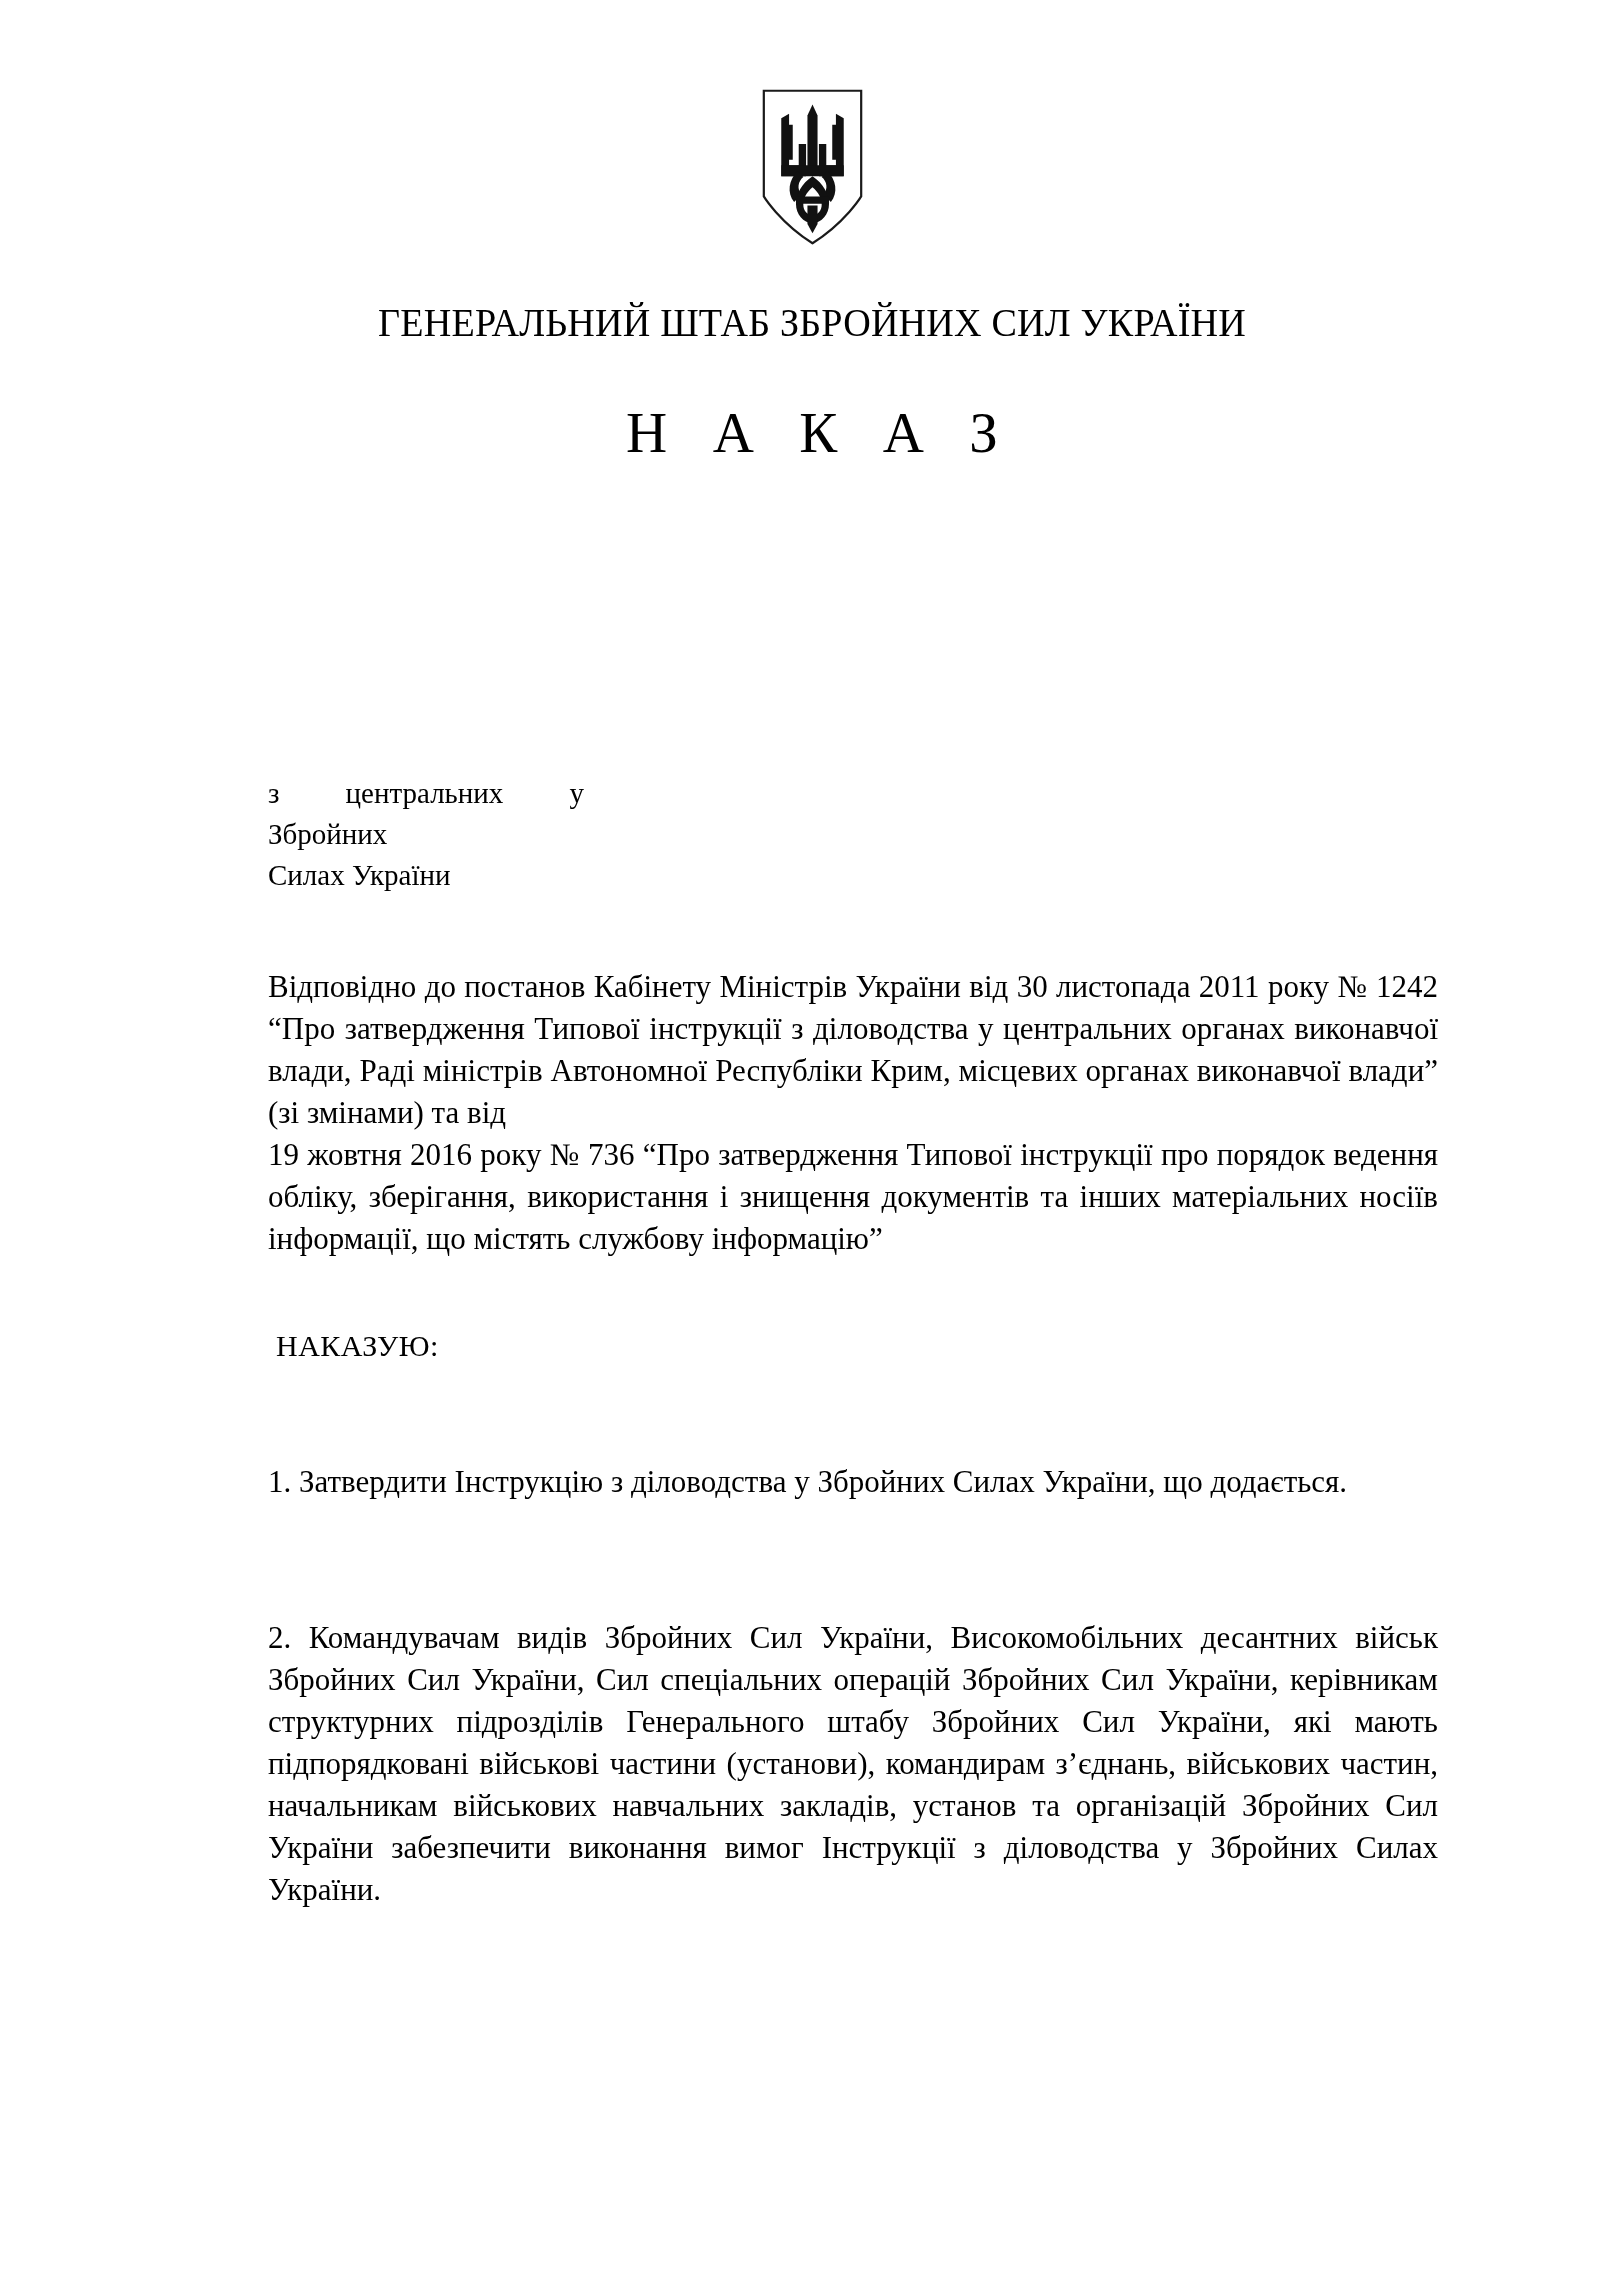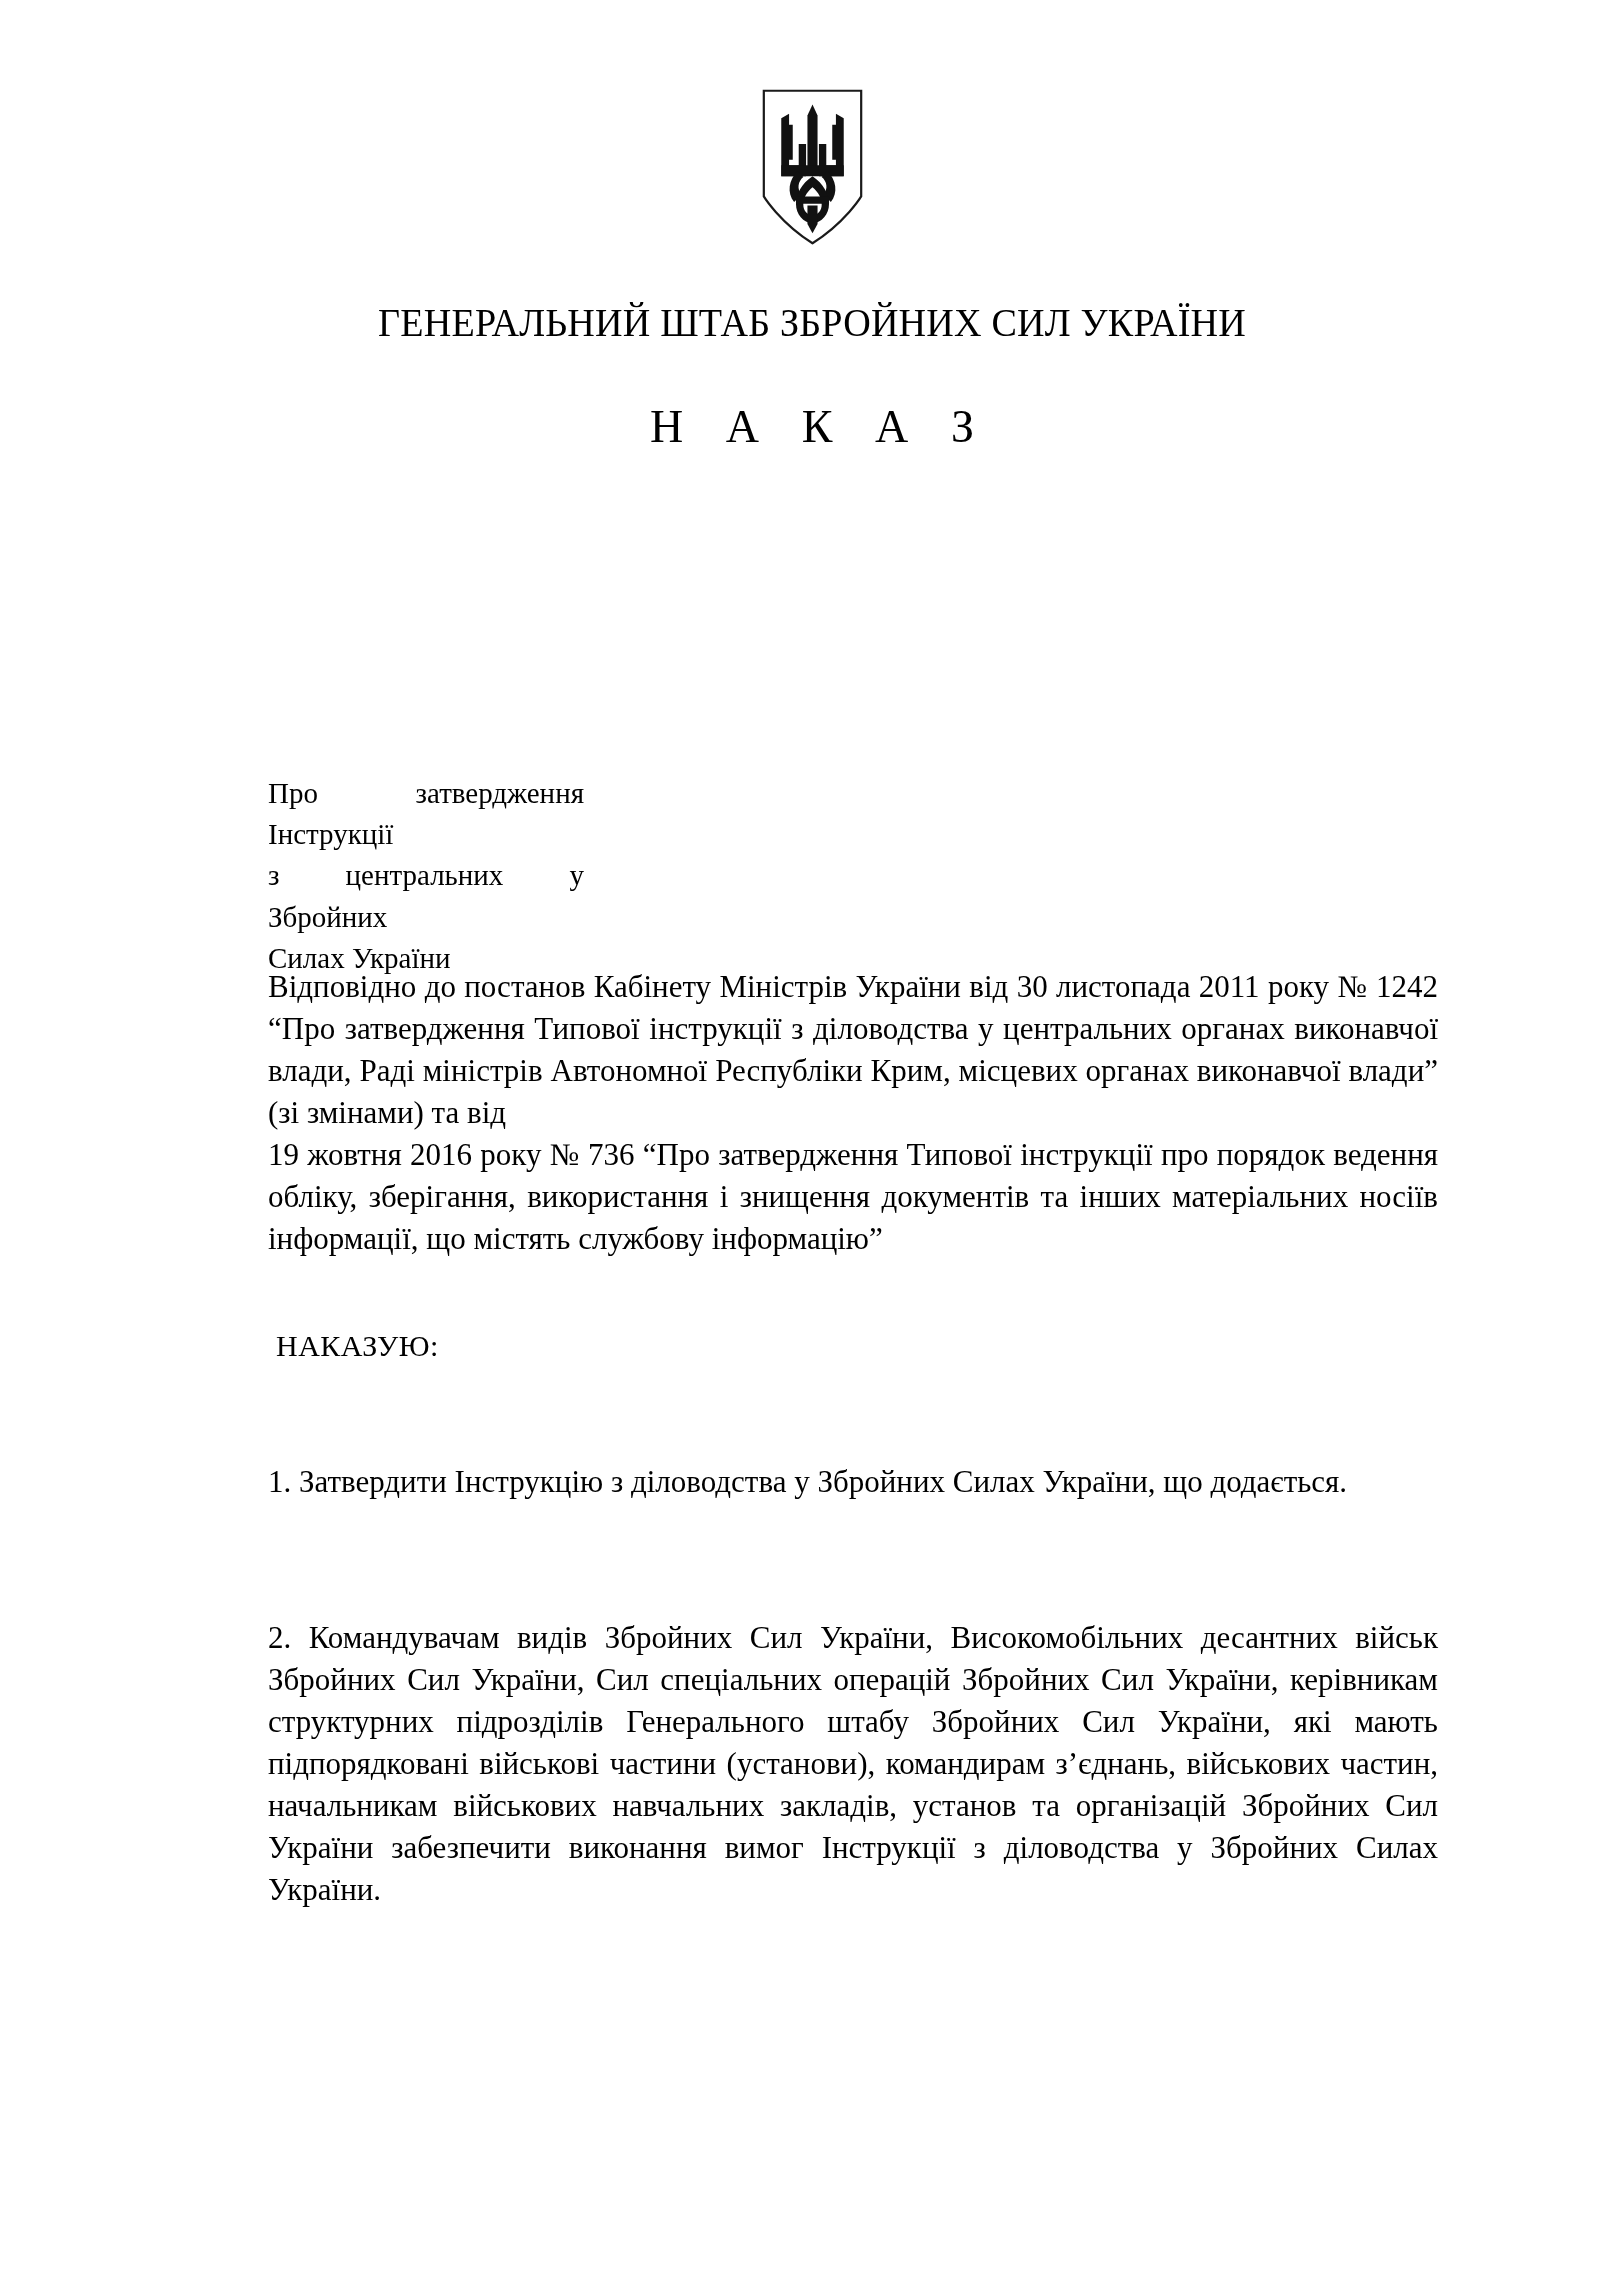--- a/index.html
+++ b/index.html
@@ -57,21 +57,21 @@
     white-space: nowrap;
   }
 
   
   .doc-type {
     position: absolute;
     top: 402px;
     left: 0;
     width: 1624px;
     text-align: center;
-    font-size: 46px;
+    font-size: 57px;
     letter-spacing: 15.6px;
     text-indent: 15.6px;
     line-height: 1.1;
   }
 
   
   .meta-row {
     position: absolute;
     top: 585px;
     left: 270px;
@@ -195,21 +195,20 @@
       </g>
     </svg>
   </div>
 
   <div class="org-title">ГЕНЕРАЛЬНИЙ ШТАБ ЗБРОЙНИХ СИЛ УКРАЇНИ</div>
 
   <div class="doc-type">Н А К А З</div>
 
 
   <div class="subject">
-    <p>Про затвердження Інструкції</p>
     <p>з центральних у Збройних</p>
     <p>Силах України</p>
   </div>
 
   <div class="body-block preamble">
     <p class="para-indent">Відповідно до постанов Кабінету Міністрів України від 30 листопада 2011 року № 1242 “Про затвердження Типової інструкції з діловодства у центральних органах виконавчої влади, Раді міністрів Автономної Республіки Крим, місцевих органах виконавчої влади” (зі змінами) та від</p>
     <p>19 жовтня 2016 року № 736 “Про затвердження Типової інструкції про порядок ведення обліку, зберігання, використання і знищення документів та інших матеріальних носіїв інформації, що містять службову інформацію”</p>
   </div>
 
   <div class="order-word">

